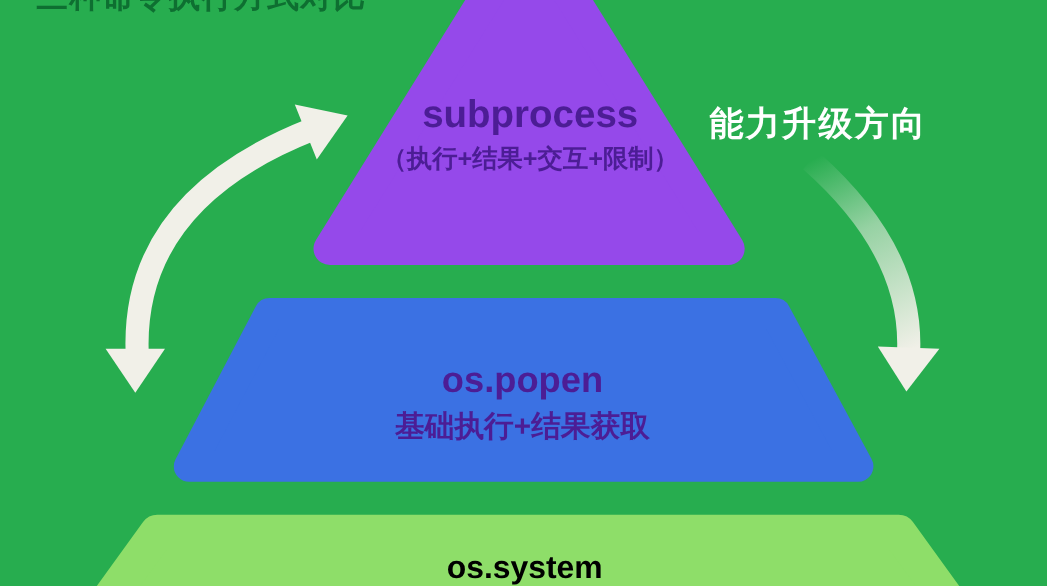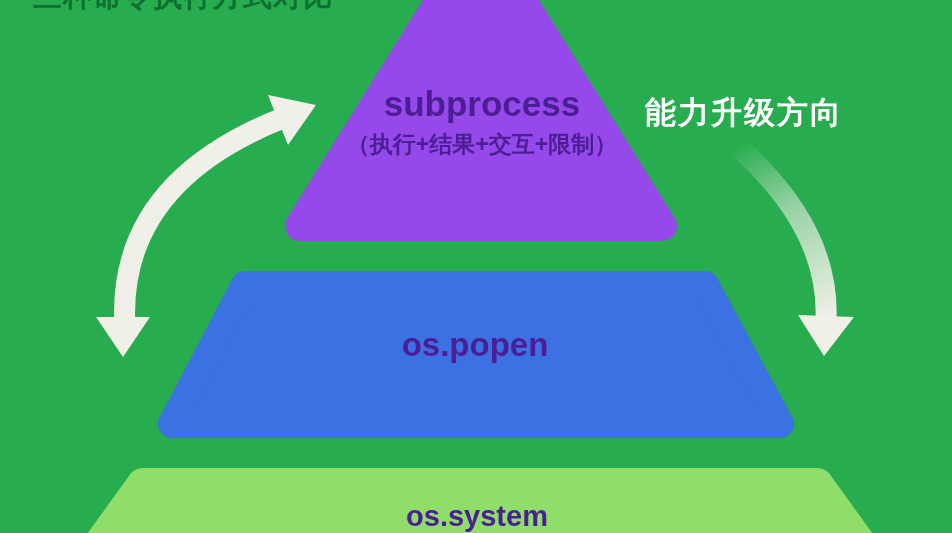--- a/index.html
+++ b/index.html
@@ -100,21 +100,22 @@
 
   <div class="direction-label">能力升级方向</div>
 
   <div class="lvl-text lvl-top">
     <div class="t-title">subprocess</div>
     <div class="t-detail">（执行+结果+交互+限制）</div>
   </div>
 
   <div class="lvl-text lvl-mid">
     <div class="t-title">os.popen</div>
+    <div class="t-sub">基础执行+结果获取</div>
   </div>
 
-  <div class="lvl-text lvl-bottom" style="color: #4c1d95;">
+  <div class="lvl-text lvl-bottom" style="color: #000000;">
     <div class="t-title">os.system</div>
   </div>
 
   <div class="clipped-bottom-line" style="color: rgb(20, 37, 26);">仅执行命令，无法获取输出结果</div>
 
 </div>
 
 </body></html>

